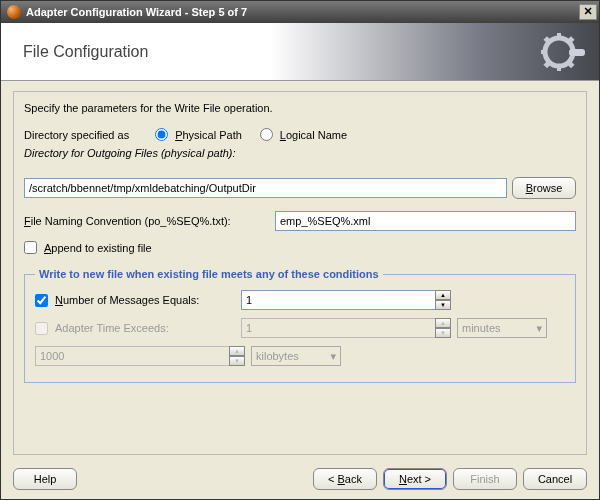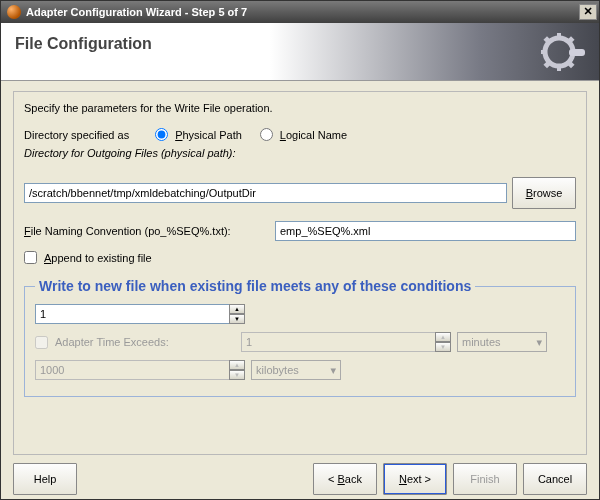--- a/index.html
+++ b/index.html
@@ -43,23 +43,23 @@
     cursor: default;
   }
   .header {
     height: 58px;
     background: linear-gradient(to right, #ffffff 0%, #ffffff 45%, #787a85 80%, #45474f 100%);
     border-bottom: 1px solid #999;
     position: relative;
     padding: 12px 14px 0 14px;
   }
   .header h1 {
-    margin: 0;
+    margin: 8px;
     font-size: 16px;
-    font-weight: bold;
+    font-weight: normal;
     color: #444;
   }
   .header-gear {
     position: absolute;
     right: 14px; top: 6px;
     width: 46px; height: 46px;
   }
   .content {
     padding: 10px 12px 6px 12px;
     height: 380px;
@@ -84,39 +84,39 @@
   .text-input {
     flex: 1;
     height: 20px;
     border: 1px solid #7f9db9;
     background: #fff;
     padding: 2px 4px;
     font-family: Tahoma, Arial, sans-serif;
     font-size: 11px;
   }
   .btn {
-    height: 32px;
+    height: 22px;
     min-width: 64px;
     background: linear-gradient(#fdfdfd, #e7e5d9);
     border: 1px solid #888;
-    border-radius: 1px;
+    border-radius: 6px;
     font-size: 11px;
     padding: 0 10px;
     cursor: default;
   }
   .btn:disabled { color: #9a9a9a; }
   fieldset.conditions {
     border: 1px solid #9cb3d9;
     margin: 14px 0 0 0;
     padding: 10px 10px 8px 10px;
   }
   fieldset.conditions legend {
     color: #3b5fbf;
     font-weight: bold;
-    font-size: 14px;
+    font-size: 11px;
     padding: 0 4px;
   }
   .cond-row {
     display: flex;
     align-items: center;
     margin-bottom: 8px;
     gap: 6px;
   }
   .cond-check-label { display: flex; align-items: center; width: 200px; gap: 4px;}
   .spinner-wrap {
@@ -234,20 +234,24 @@
       <label style="display:flex;align-items:center;gap:4px;">
         <input type="checkbox" style="">
         <span><span class="mnemonic">A</span>ppend to existing file</span>
       </label>
     </div>
 
     <fieldset class="conditions">
       <legend>Write to new file when existing file meets any of these conditions</legend>
 
       <div class="cond-row">
+        <label class="cond-check-label">
+          <input type="checkbox" checked="" style="">
+          <span><span class="mnemonic">N</span>umber of Messages Equals:</span>
+        </label>
         <div class="spinner-wrap">
           <input class="spinner-input" value="1" style="">
           <div class="spinner-btns">
             <button>▲</button>
             <button>▼</button>
           </div>
         </div>
       </div>
 
       <div class="cond-row">

